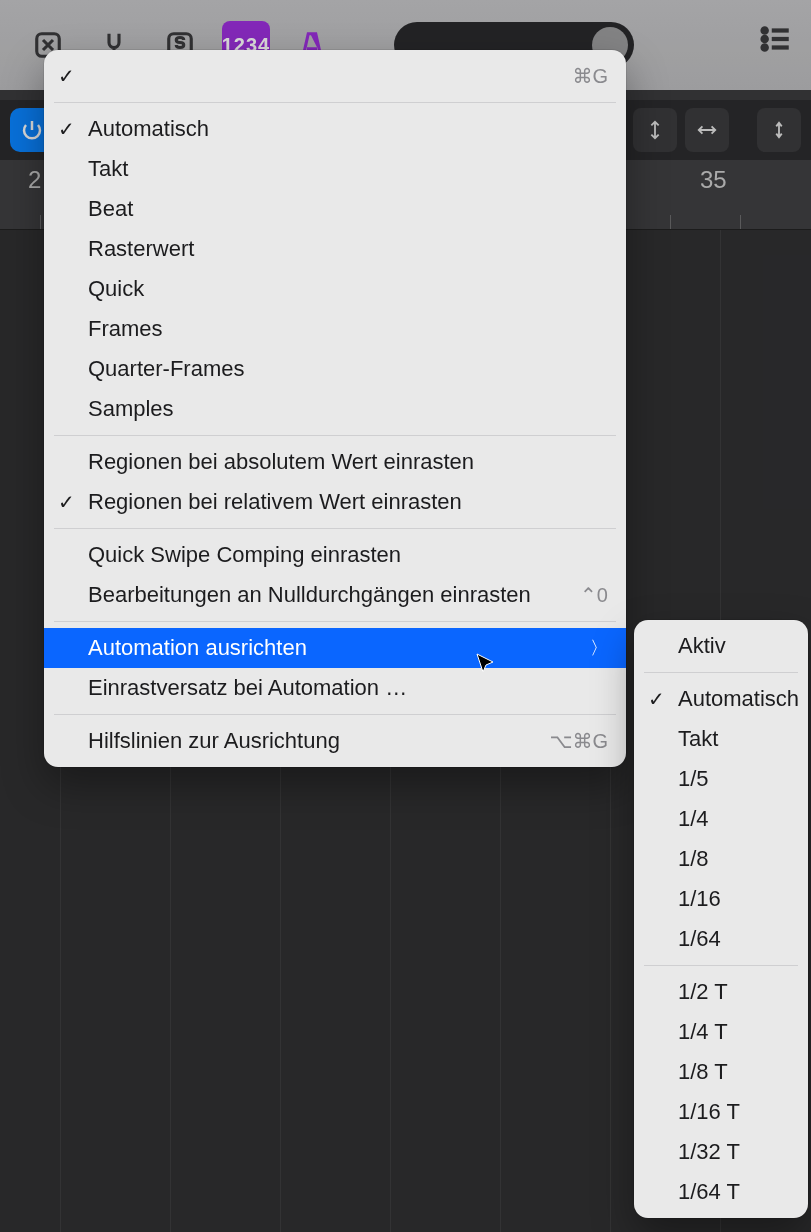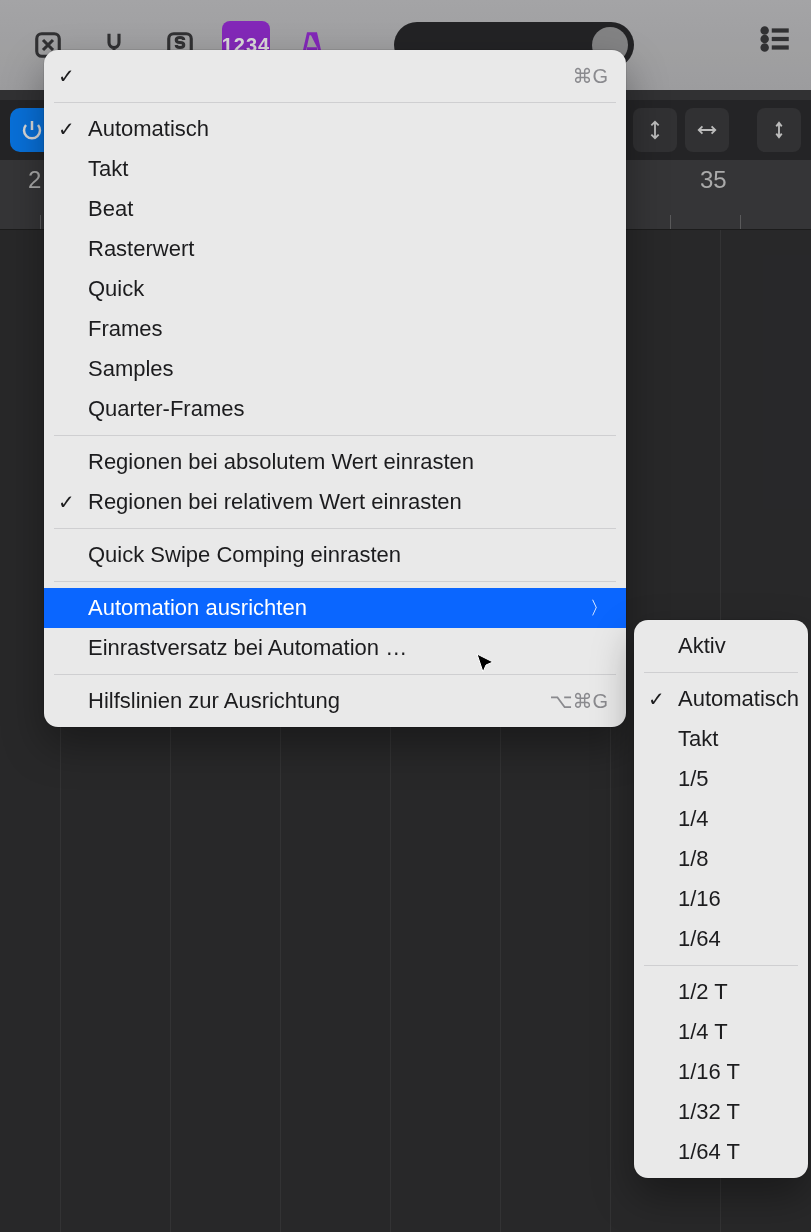--- a/index.html
+++ b/index.html
@@ -203,39 +203,43 @@
   <div class="menu-item">
       <span>Rasterwert</span>
     </div>
   <div class="menu-item">
       <span>Quick</span>
     </div>
   <div class="menu-item">
       <span>Frames</span>
     </div>
   <div class="menu-item">
+      <span>Quarter-Frames</span>
+    </div>
+  <div class="menu-item">
       <span>Samples</span>
-    </div>
-  <div class="menu-item">
-      <span>Quarter-Frames</span>
     </div>
 
   <div class="menu-sep"></div>
   <div class="menu-item">
       <span>Regionen bei absolutem Wert einrasten</span>
     </div>
   <div class="menu-item">
     <span class="check">✓</span>
     <span>Regionen bei relativem Wert einrasten</span>
   </div>
 
   <div class="menu-sep"></div>
   <div class="menu-item">
       <span>Quick Swipe Comping einrasten</span>
     </div>
+  <div class="menu-item">
+    <span>Bearbeitungen an Nulldurchgängen einrasten</span>
+    <span class="shortcut">⌃0</span>
+  </div>
 
   <div class="menu-sep"></div>
   <div class="menu-item highlight">
     <span>Automation ausrichten</span>
     <span class="chev">〉</span>
   </div>
   <div class="menu-item">
       <span>Einrastversatz bei Automation …</span>
     </div>
 
@@ -272,20 +276,23 @@
     </div>
   <div class="menu-item">
       <span>1/64</span>
     </div>
   <div class="menu-sep"></div>
   <div class="menu-item">
       <span>1/2 T</span>
     </div>
   <div class="menu-item">
       <span>1/4 T</span>
+    </div>
+  <div class="menu-item">
+      <span>1/8 T</span>
     </div>
   <div class="menu-item">
       <span>1/16 T</span>
     </div>
   <div class="menu-item">
       <span>1/32 T</span>
     </div>
   <div class="menu-item">
       <span>1/64 T</span>
     </div>

